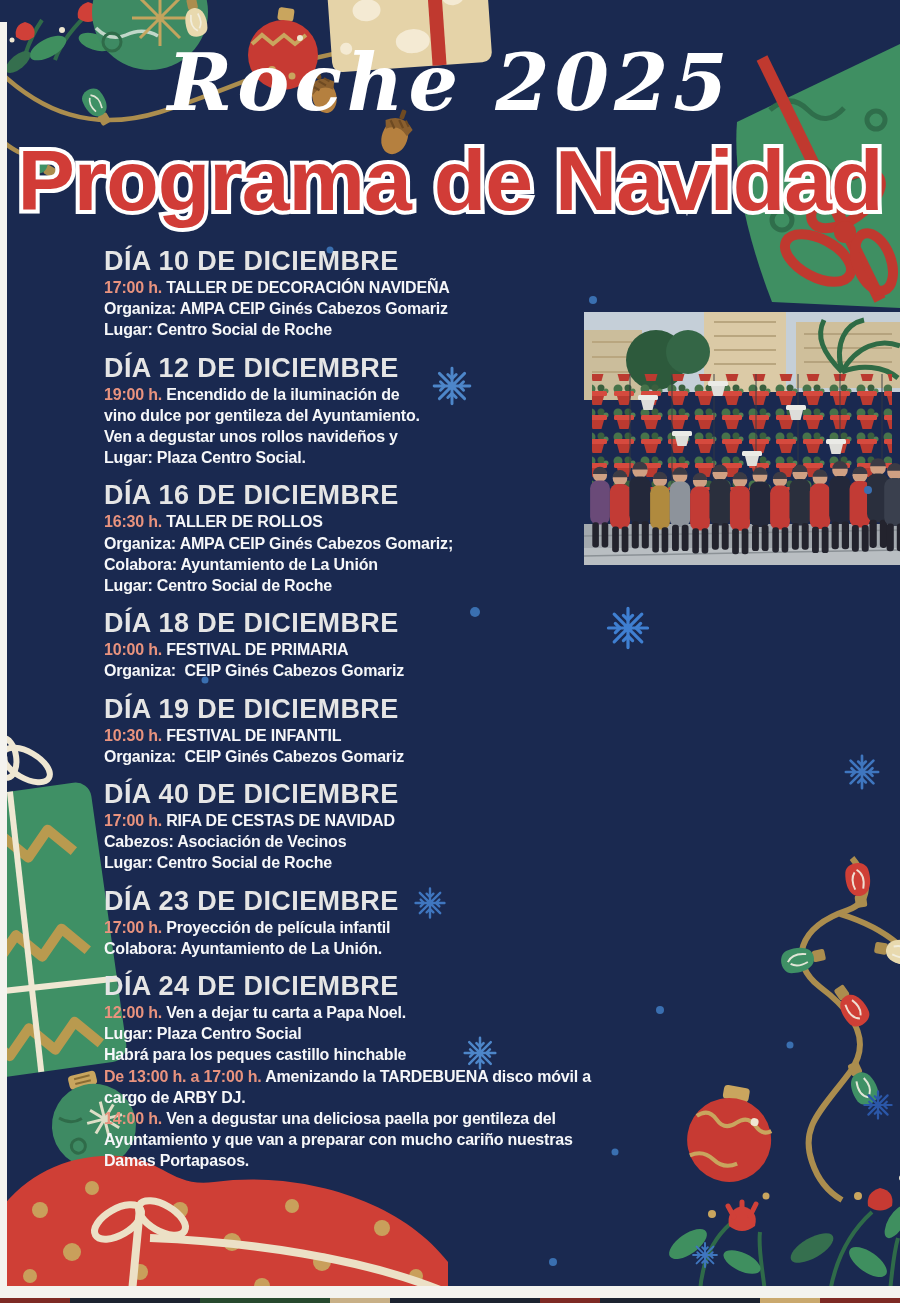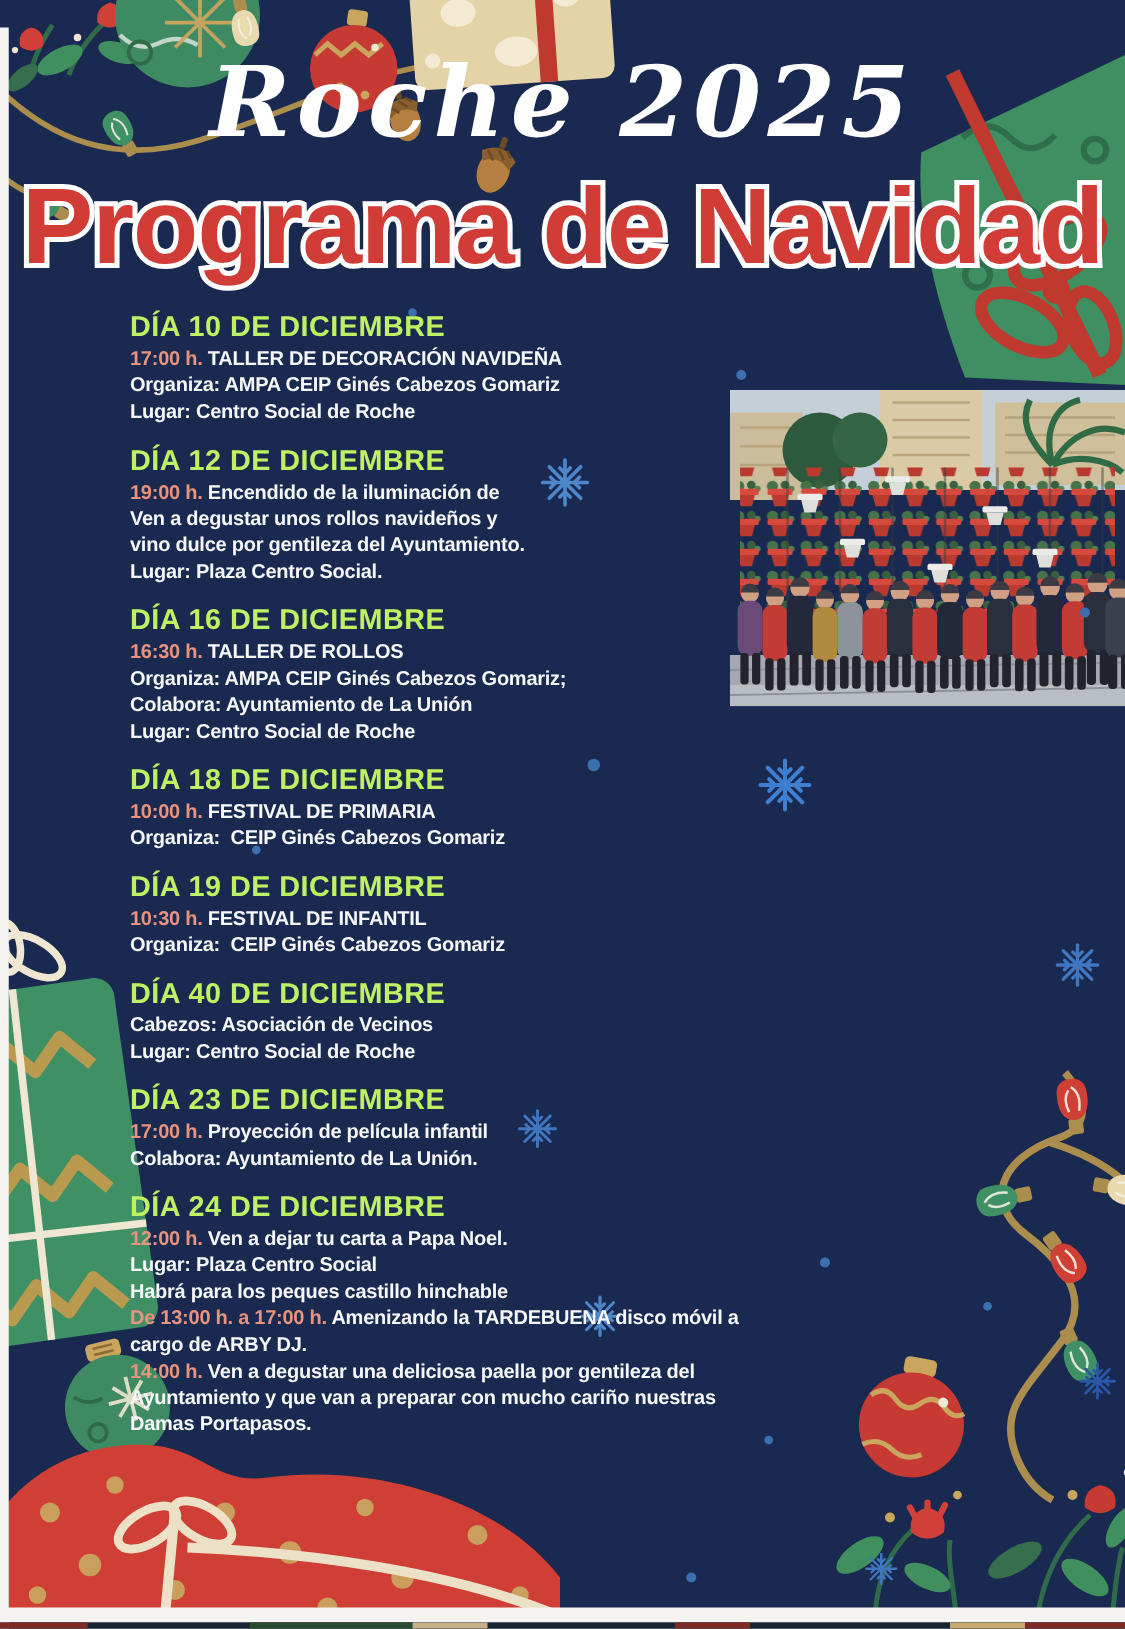--- a/index.html
+++ b/index.html
@@ -14,22 +14,22 @@
     font-size:78px;line-height:86px;color:#ffffff;letter-spacing:5px;z-index:6;
   }
   .subtitle-svg{position:absolute;top:126px;left:0;width:900px;height:112px;z-index:6;}
   .subtitle-svg text{
     font-family:"Liberation Sans",sans-serif;font-weight:bold;font-size:86px;
     fill:#d13c37;stroke:#ffffff;stroke-width:8px;paint-order:stroke;letter-spacing:-1px;
   }
   .events{position:absolute;left:104px;top:248px;width:780px;z-index:5;}
   .event{margin:0 0 14px 0;}
   .date{
-    margin:0 0 2px 0;font-size:23px;line-height:27px;font-weight:bold;
-    color:#bef264;letter-spacing:0.4px;
+    margin:0 0 2px 0;font-size:27px;line-height:27px;font-weight:bold;
+    color:#e5e5e5;letter-spacing:0.4px;
   }
   .line{
     margin:0;font-size:16px;line-height:21.2px;font-weight:bold;
     color:#f6f7f9;letter-spacing:-0.2px;
   }
   .time{color:#e9937e;}
 </style>
 </head>
 <body>
 
@@ -324,22 +324,22 @@
     <section class="event">
       <h3 class="date">DÍA 10 DE DICIEMBRE</h3>
       <p class="line"><span class="time">17:00 h.</span> <span>TALLER DE DECORACIÓN NAVIDEÑA</span></p>
       <p class="line"><span>Organiza: AMPA CEIP Ginés Cabezos Gomariz</span></p>
       <p class="line"><span>Lugar: Centro Social de Roche</span></p>
     </section>
 
     <section class="event">
       <h3 class="date">DÍA 12 DE DICIEMBRE</h3>
       <p class="line"><span class="time">19:00 h.</span> <span>Encendido de la iluminación de</span></p>
+      <p class="line"><span>vino dulce por gentileza del Ayuntamiento.</span></p>
       <p class="line"><span>Ven a degustar unos rollos navideños y</span></p>
-      <p class="line"><span>vino dulce por gentileza del Ayuntamiento.</span></p>
       <p class="line"><span>Lugar: Plaza Centro Social.</span></p>
     </section>
 
     <section class="event">
       <h3 class="date">DÍA 16 DE DICIEMBRE</h3>
       <p class="line"><span class="time">16:30 h.</span> <span>TALLER DE ROLLOS</span></p>
       <p class="line"><span>Organiza: AMPA CEIP Ginés Cabezos Gomariz;</span></p>
       <p class="line"><span>Colabora: Ayuntamiento de La Unión</span></p>
       <p class="line"><span>Lugar: Centro Social de Roche</span></p>
     </section>
@@ -351,20 +351,21 @@
     </section>
 
     <section class="event">
       <h3 class="date">DÍA 19 DE DICIEMBRE</h3>
       <p class="line"><span class="time">10:30 h.</span> <span>FESTIVAL DE INFANTIL</span></p>
       <p class="line"><span>Organiza: &nbsp;CEIP Ginés Cabezos Gomariz</span></p>
     </section>
 
     <section class="event">
       <h3 class="date">DÍA 40 DE DICIEMBRE</h3>
+      <p class="line"><span class="time">17:00 h.</span> <span>RIFA DE CESTAS DE NAVIDAD</span></p>
       <p class="line"><span>Cabezos: Asociación de Vecinos</span></p>
       <p class="line"><span>Lugar: Centro Social de Roche</span></p>
     </section>
 
     <section class="event">
       <h3 class="date">DÍA 23 DE DICIEMBRE</h3>
       <p class="line"><span class="time">17:00 h.</span> <span>Proyección de película infantil</span></p>
       <p class="line"><span>Colabora: Ayuntamiento de La Unión.</span></p>
     </section>
 

